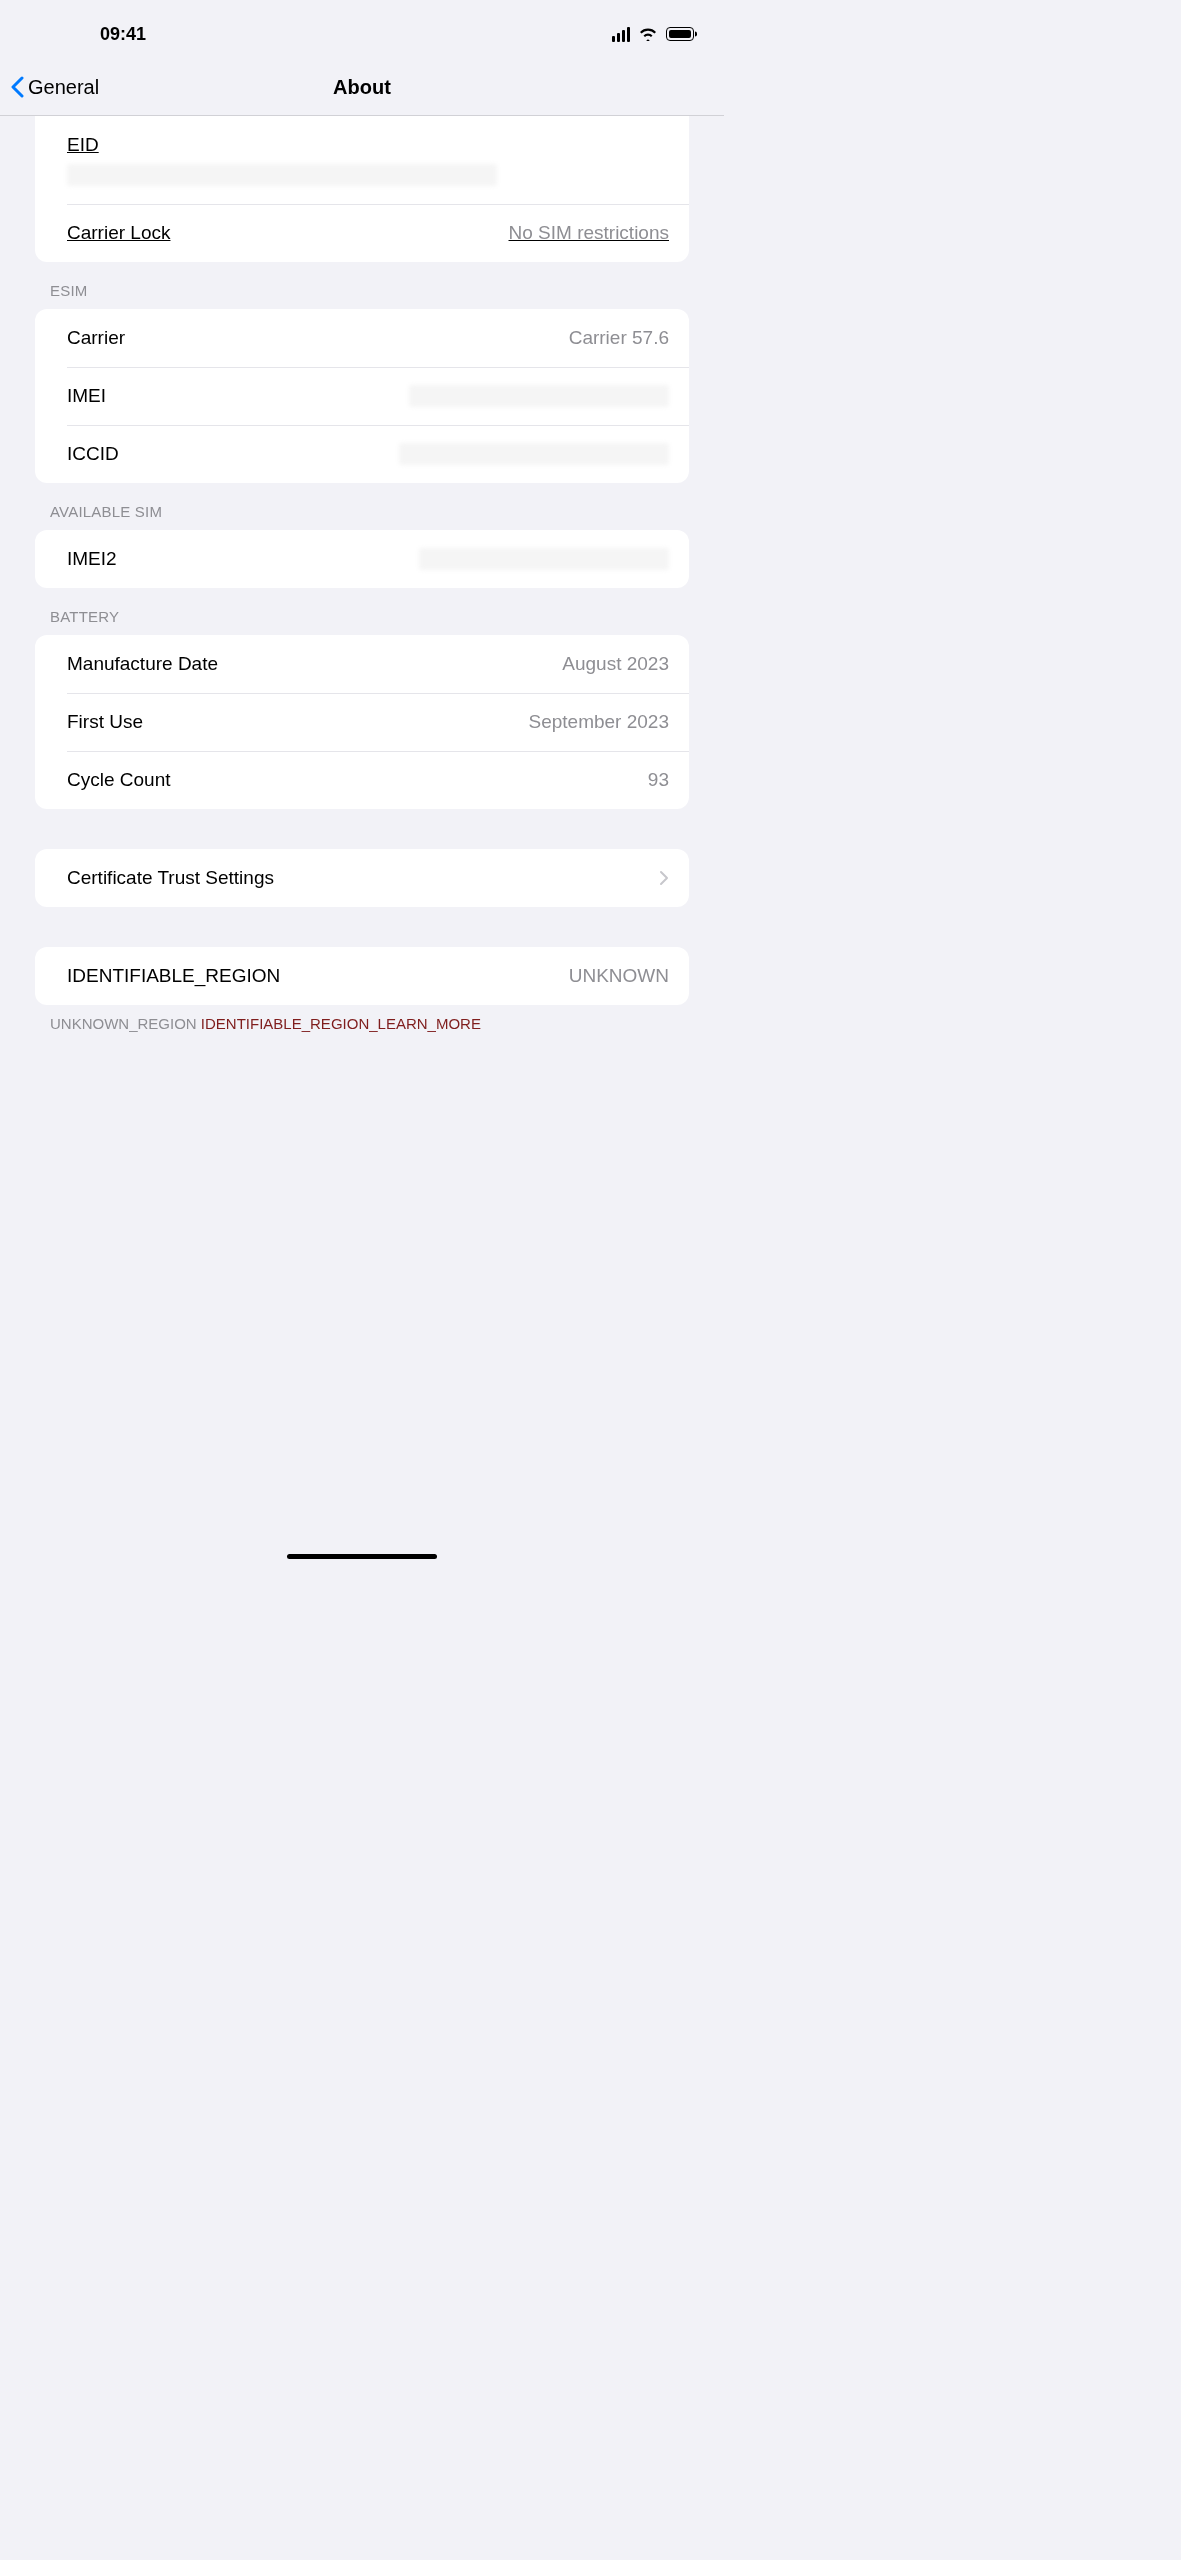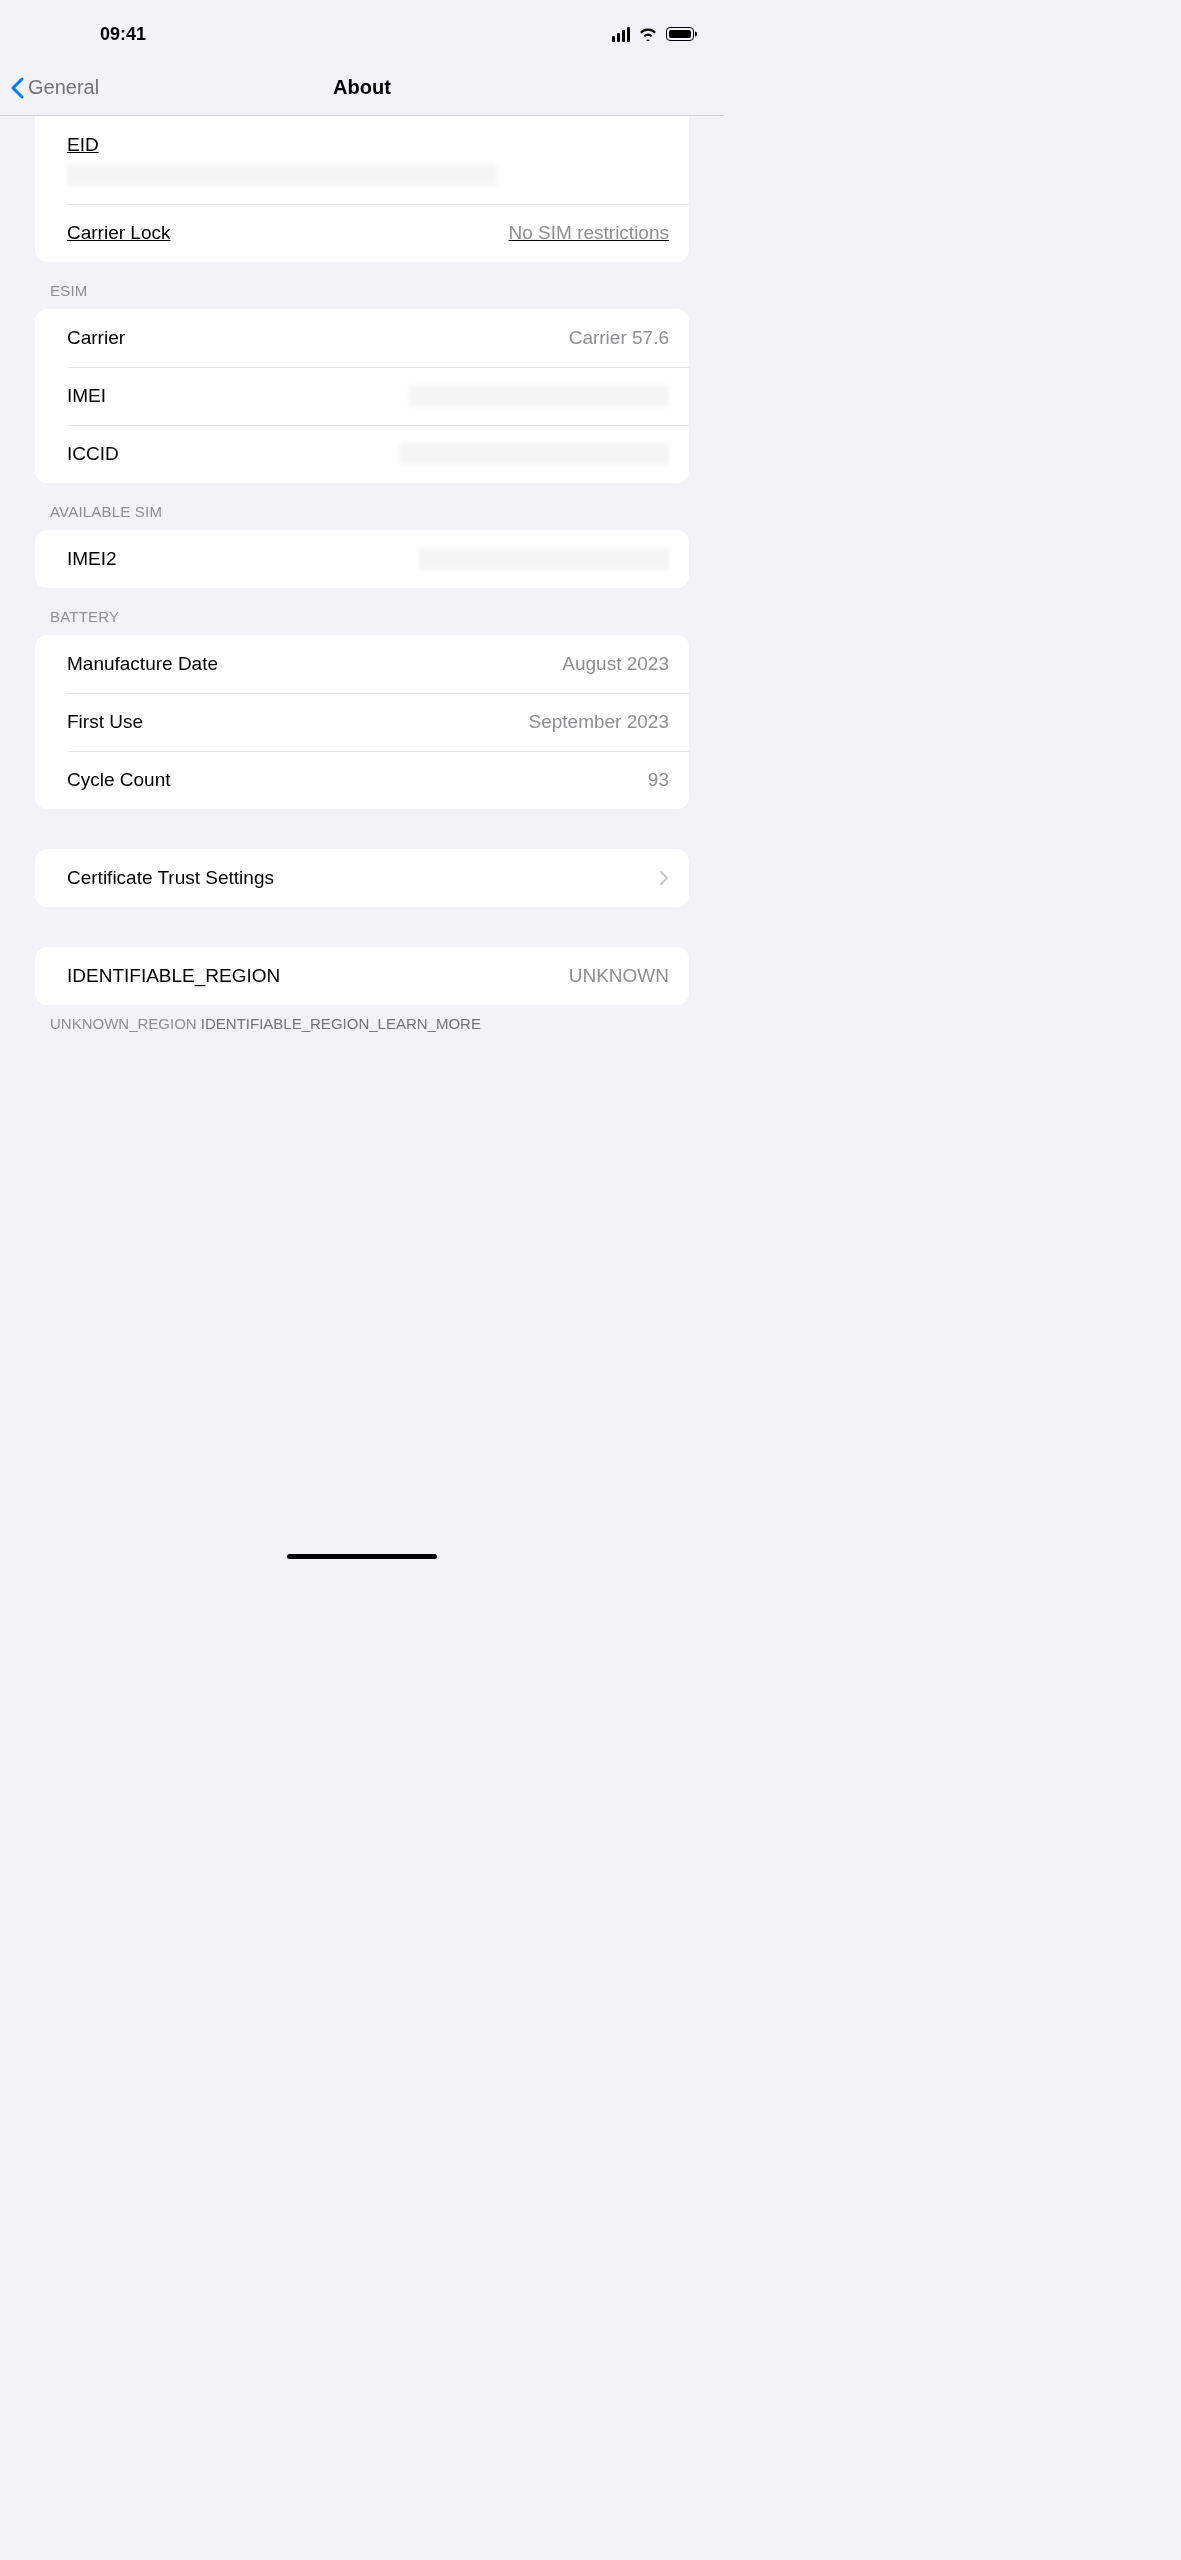--- a/index.html
+++ b/index.html
@@ -73,22 +73,21 @@
     .nav-bar {
       display: flex;
       align-items: center;
       position: relative;
       height: 56px;
       padding: 0 10px;
       border-bottom: 0.5px solid #d1d1d6;
     }
     .back-button {
       display: flex;
-      align-items: center;
-      color: #737373;
+      color: #000000;
       font-size: 20px;
       cursor: pointer;
       gap: 4px;
     }
     .chevron-left {
       width: 14px;
       height: 22px;
     }
     .nav-title {
       position: absolute;
@@ -165,21 +164,21 @@
     .row-right {
       display: flex;
       align-items: center;
     }
     .footer-text {
       font-size: 15px;
       color: #8e8e93;
       margin: 10px 50px 0 50px;
     }
     .footer-link {
-      color: #737373;
+      color: #7f1d1d;
       margin-top: 48px;
     }
     .spacer-group { margin-top: 40px; }
     .home-indicator {
       position: absolute;
       bottom: 10px;
       left: 50%;
       transform: translateX(-50%);
       width: 150px;
       height: 5px;

